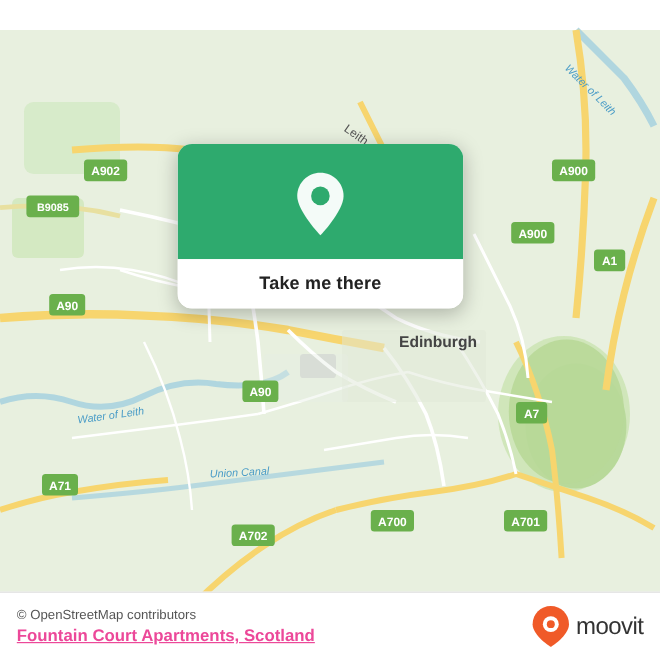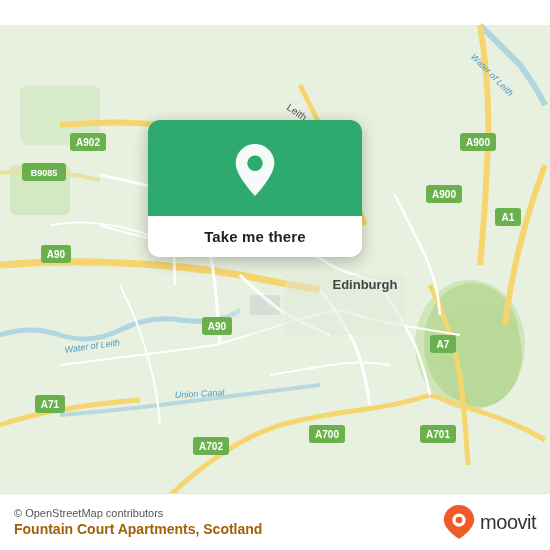--- a/index.html
+++ b/index.html
@@ -23,21 +23,21 @@
       position: absolute;
       top: 0; left: 0;
       width: 100%;
       height: 100%;
     }
 
     #popup-card {
       position: absolute;
       top: 120px;
       left: 148px;
-      width: 214px;
+      width: 238px;
       background: white;
       border-radius: 12px;
       box-shadow: 0 4px 16px rgba(0,0,0,0.25);
       display: flex;
       flex-direction: column;
       align-items: center;
       overflow: hidden;
     }
 
     #popup-icon-area {
@@ -88,21 +88,22 @@
     }
 
     #osm-credit {
       font-size: 11px;
       color: #555;
     }
 
     #location-name {
       font-size: 14px;
       font-weight: 600;
-      color: #a16207;
+      color: #ec4899;
+      text-decoration: underline;
     }
 
     #moovit-logo {
       display: flex;
       align-items: center;
       gap: 5px;
     }
 
     .moovit-pin {
       width: 32px;

